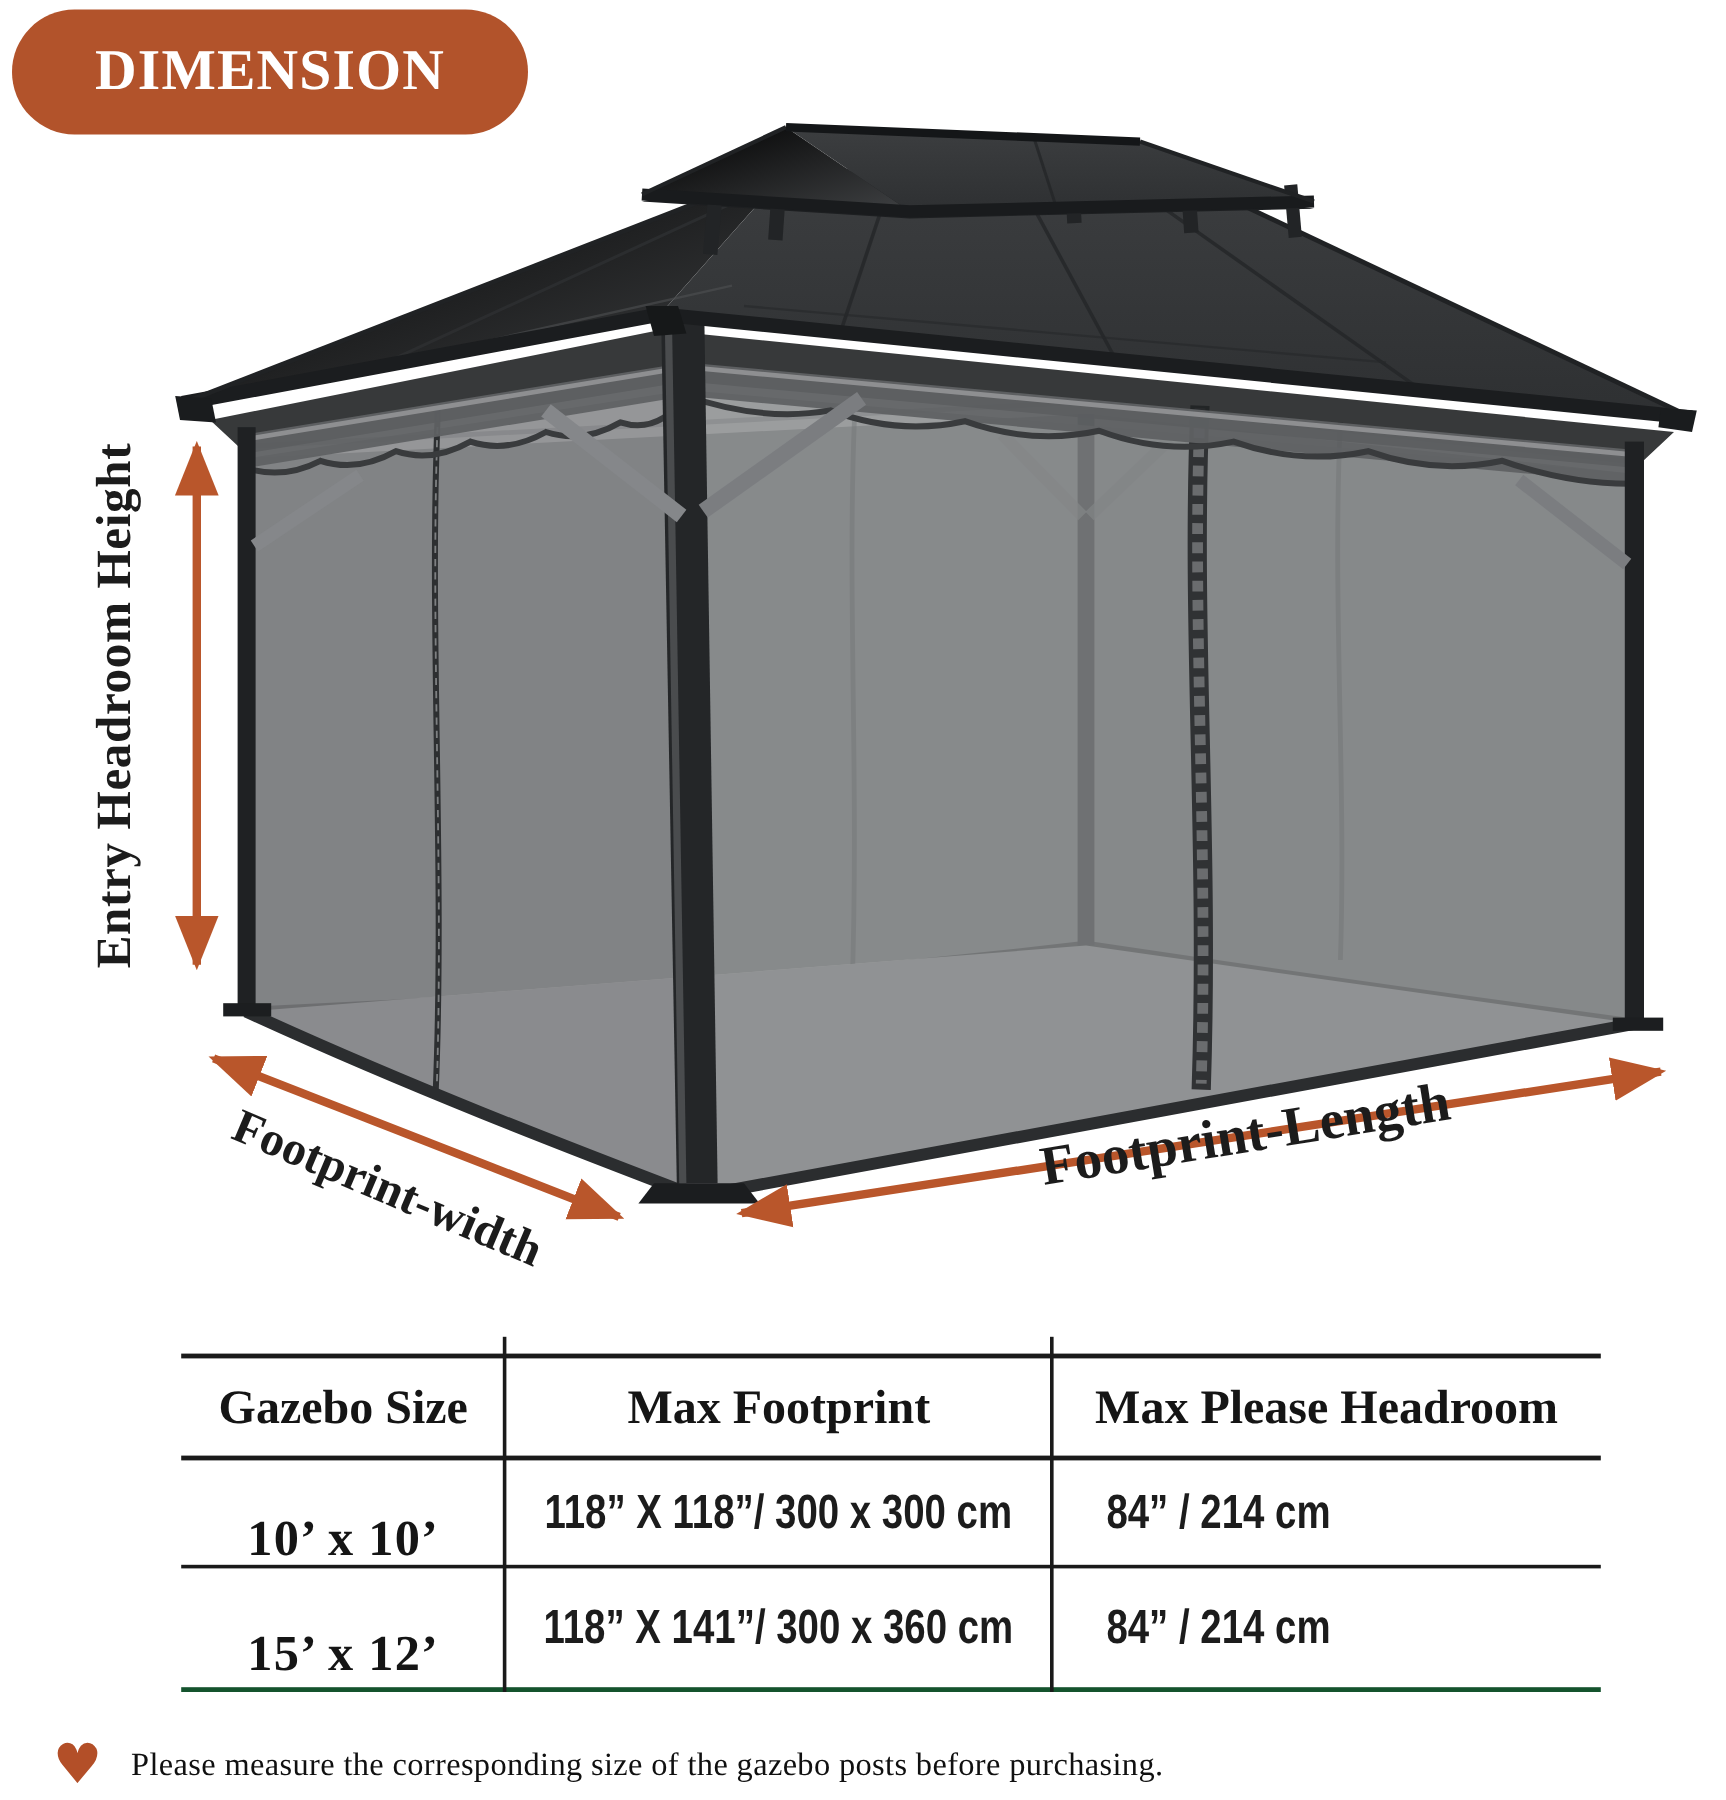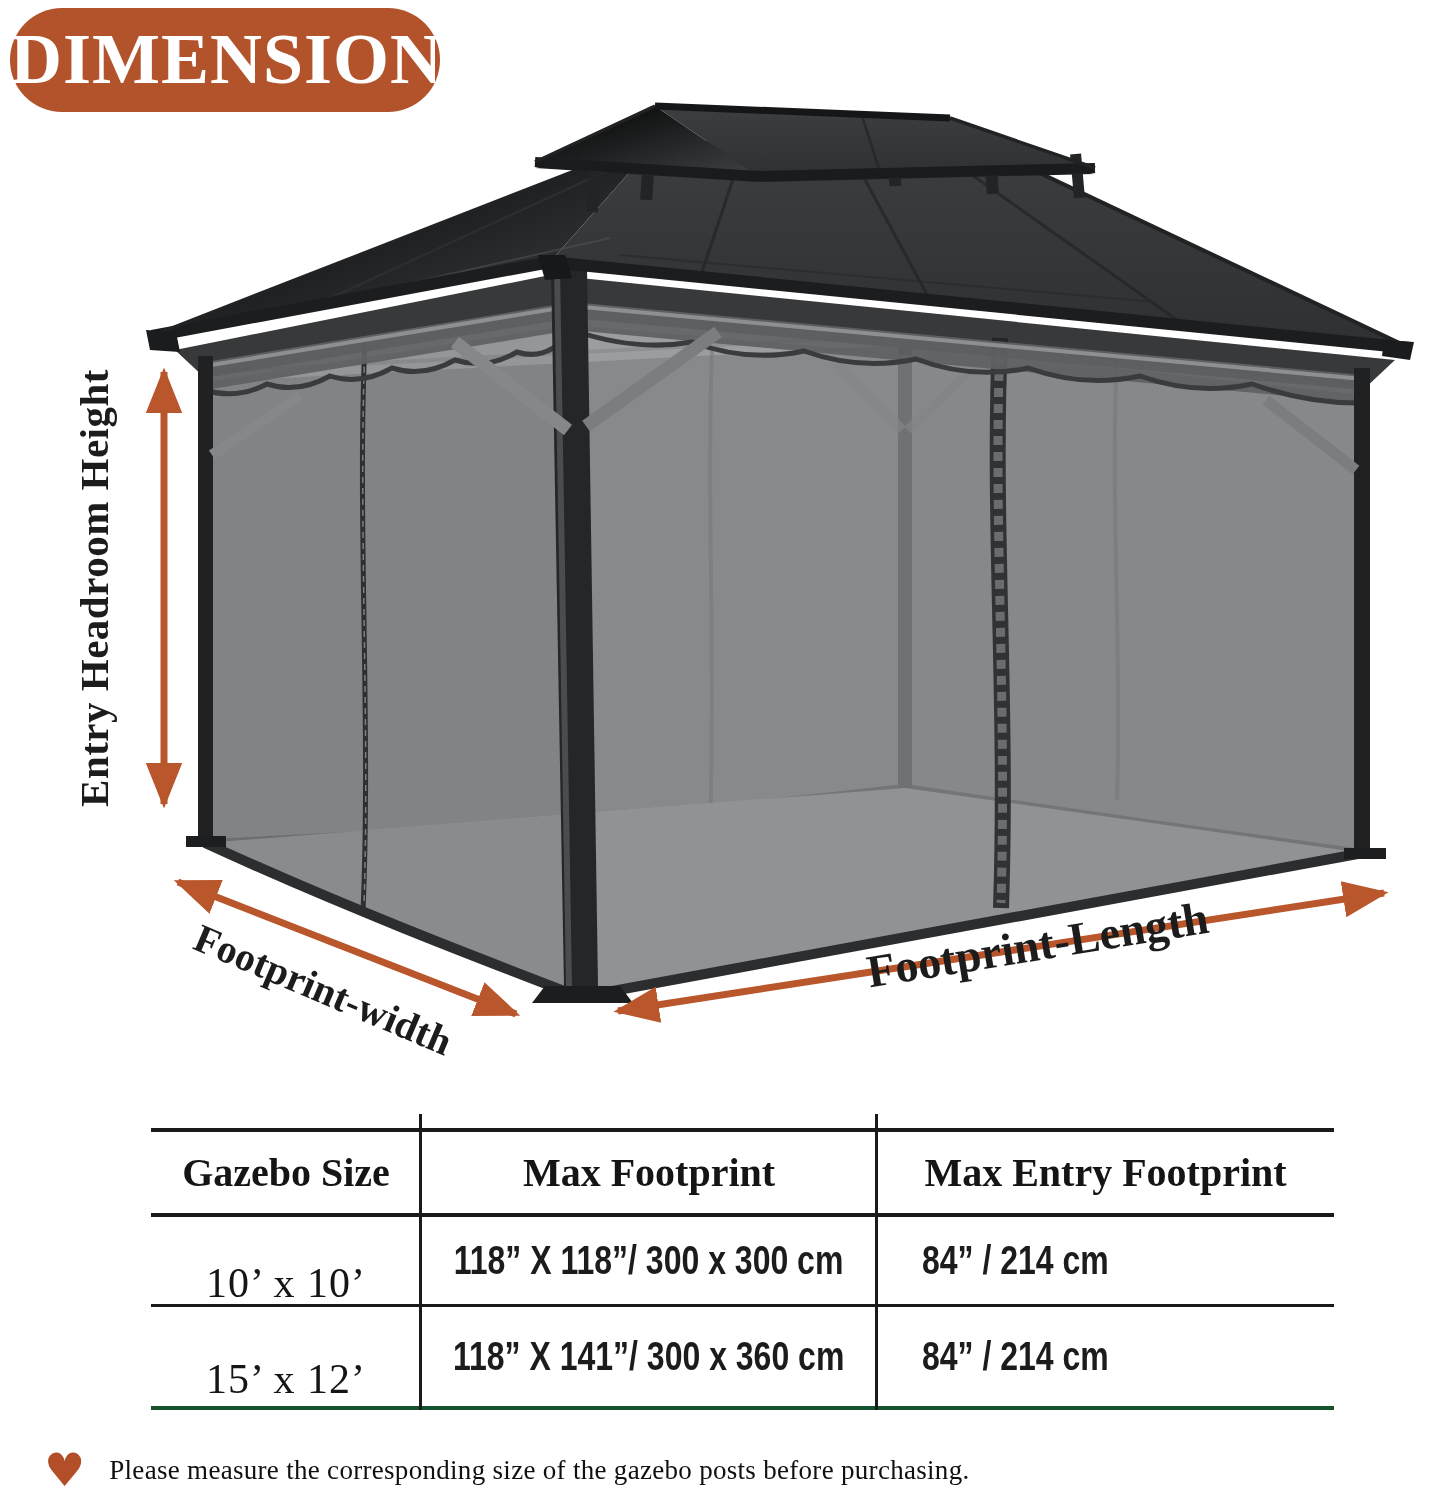--- a/index.html
+++ b/index.html
@@ -3,36 +3,36 @@
 <meta charset="utf-8">
 <style>
   html,body { margin:0; padding:0; }
   body {
     width:1438px; height:1500px; position:relative; background:#ffffff;
     font-family:"Liberation Serif", serif; overflow:hidden;
   }
   .badge {
     position:absolute; left:10px; top:8px; width:430px; height:104px;
     background:#b2532b; border-radius:54px; color:#ffffff;
-    font-size:72px; font-weight:bold; letter-spacing:1px;
+    font-size:48px; font-weight:bold; letter-spacing:1px;
     text-align:center; line-height:102px;
   }
   .scene { position:absolute; left:0; top:0; width:1438px; height:1120px; }
 
   .dim-table {
     position:absolute; left:151px; top:1128px; width:1183px; height:282px;
     box-sizing:border-box;
     border-top:4px solid #1a1a1a; border-bottom:4px solid #14532d;
     display:grid; grid-template-columns:270px 456px 457px;
     grid-template-rows:85px 90px 99px;
   }
   .cell { display:flex; align-items:center; justify-content:center; color:#151515; }
   .cell.hdr { font-weight:bold; font-size:40px; border-bottom:4px solid #1a1a1a; }
   .cell.r1 { border-bottom:3px solid #1a1a1a; }
-  .cell.size { font-weight:normal; font-size:42px; letter-spacing:1px;margin-top:45px; }
+  .cell.size { font-weight:bold; font-size:42px; letter-spacing:1px;margin-top:45px; }
   .cell.leftal { justify-content:flex-start; padding-left:45px; }
   .cond {
     font-family:"Liberation Sans", sans-serif; font-weight:bold; font-size:40px;
     display:inline-block; transform:scaleX(0.8); transform-origin:center;
     white-space:nowrap; color:#1c1c1c;
   }
   .leftal .cond { transform-origin:left center; }
   .vsep {
     position:absolute; width:3px; background:#1a1a1a;
     top:-18px; bottom:-4px;
@@ -169,21 +169,21 @@
 
     <text transform="translate(318,1002) rotate(23)" text-anchor="middle" font-family="Liberation Serif, serif" font-weight="bold" font-size="40" fill="#1c1c1c">Footprint-width</text>
 
     <text transform="translate(1040,960) rotate(-9.2)" text-anchor="middle" font-family="Liberation Serif, serif" font-weight="bold" font-size="46" fill="#1c1c1c">Footprint-Length</text>
   </g>
 </svg>
 
 <div class="dim-table">
   <div class="cell hdr">Gazebo Size</div>
   <div class="cell hdr">Max Footprint</div>
-  <div class="cell hdr">Max Entry Footprint</div>
+  <div class="cell hdr">Max Please Headroom</div>
 
   <div class="cell r1 size">10’ x 10’</div>
   <div class="cell r1">
       <span class="cond">118” X 118”/ 300 x 300 cm</span>
     </div>
   <div class="cell r1 leftal">
       <span class="cond">84” / 214 cm</span>
     </div>
 
   <div class="cell size">15’ x 12’</div>

